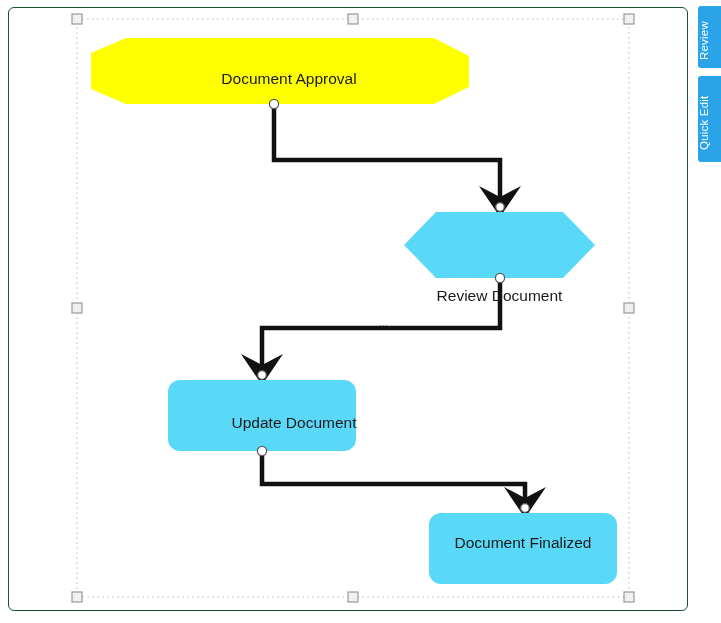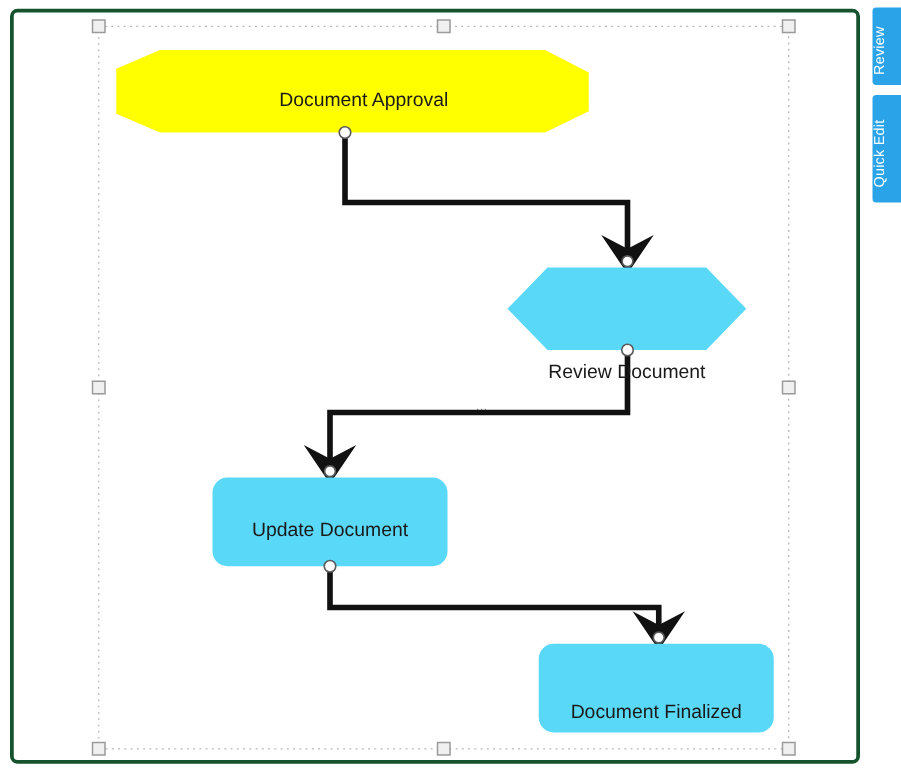--- a/index.html
+++ b/index.html
@@ -16,21 +16,21 @@
   }
 
   
   #canvas-panel {
     position: absolute;
     left: 8px;
     top: 7px;
     width: 680px;
     height: 604px;
     background: #ffffff;
-    border: 3px solid #14532d;
+    border: 1px solid #14532d;
     border-radius: 6px;
     box-sizing: border-box;
   }
 
   #diagram-surface {
     position: absolute;
     inset: 0;
     overflow: hidden;
   }
   #diagram-svg {
@@ -139,23 +139,23 @@
       </g>
 
       <rect x="428" y="512" width="188" height="71" rx="12" ry="12" fill="#5ad8f7"></rect>
 
     </svg>
 
     <div class="node-label" style="left:91px; top:63px; width:378px;">Document Approval</div>
 
     <div class="node-label" style="left:395px; top:236px; width:191px;margin-top:44px;">Review Document</div>
 
-    <div class="node-label" style="left:159px; top:407px; width:188px;">Update Document</div>
+    <div class="node-label" style="left:159px; top:407px; width:188px;padding-left:32px;">Update Document</div>
 
-    <div class="node-label" style="left:420px; top:552px; width:188px;">Document Finalized</div>
+    <div class="node-label" style="left:420px; top:527px; width:188px;">Document Finalized</div>
 
     <div class="ellipsis-mark" style="left:370px; top:311px;">...</div>
 
   </div>
 </div>
 
 <div class="side-tab" id="tab-review">
   <span>Review</span>
 </div>
 <div class="side-tab" id="tab-quickedit">

